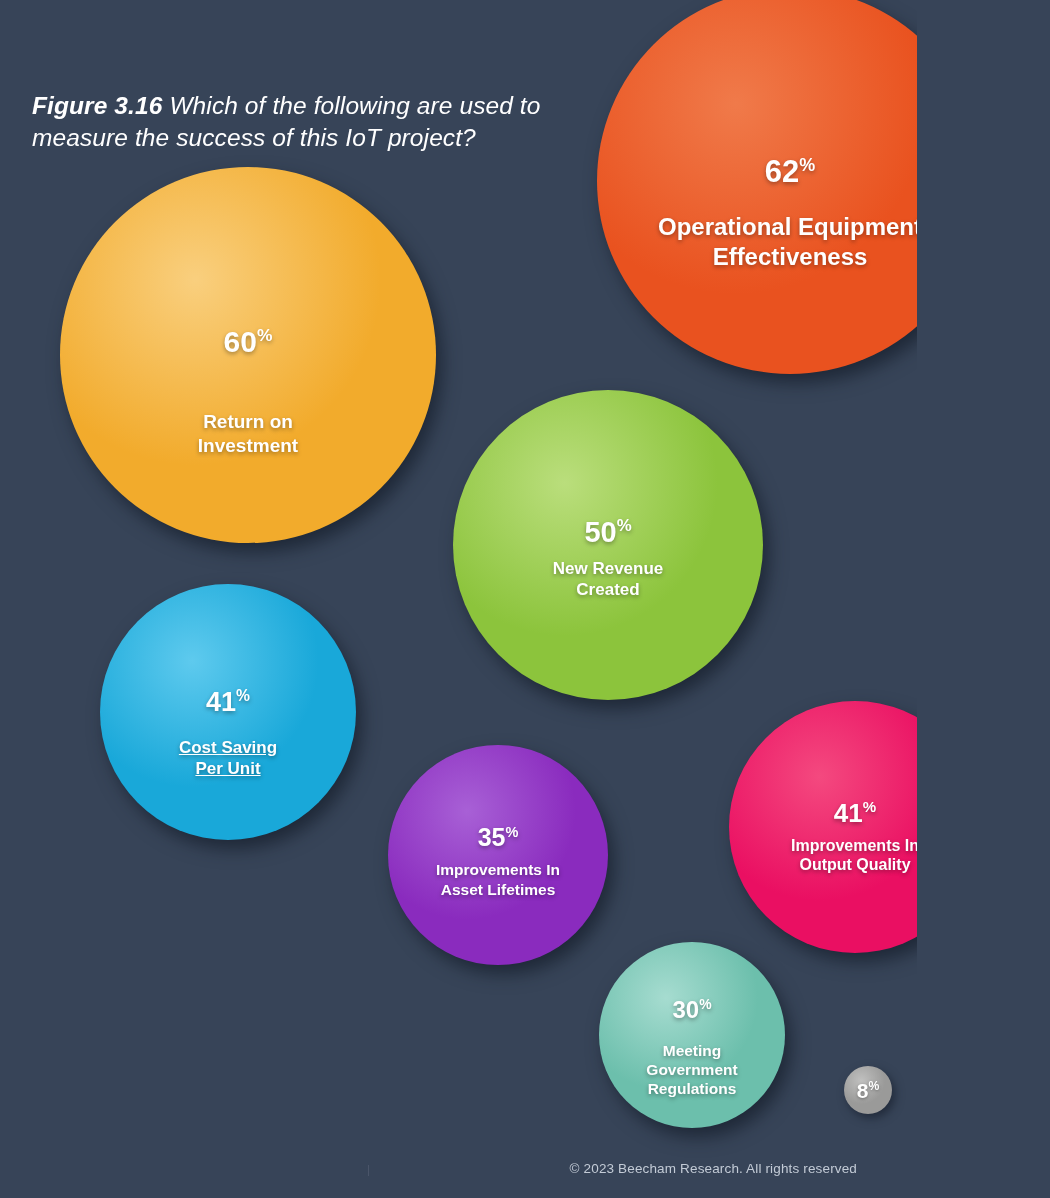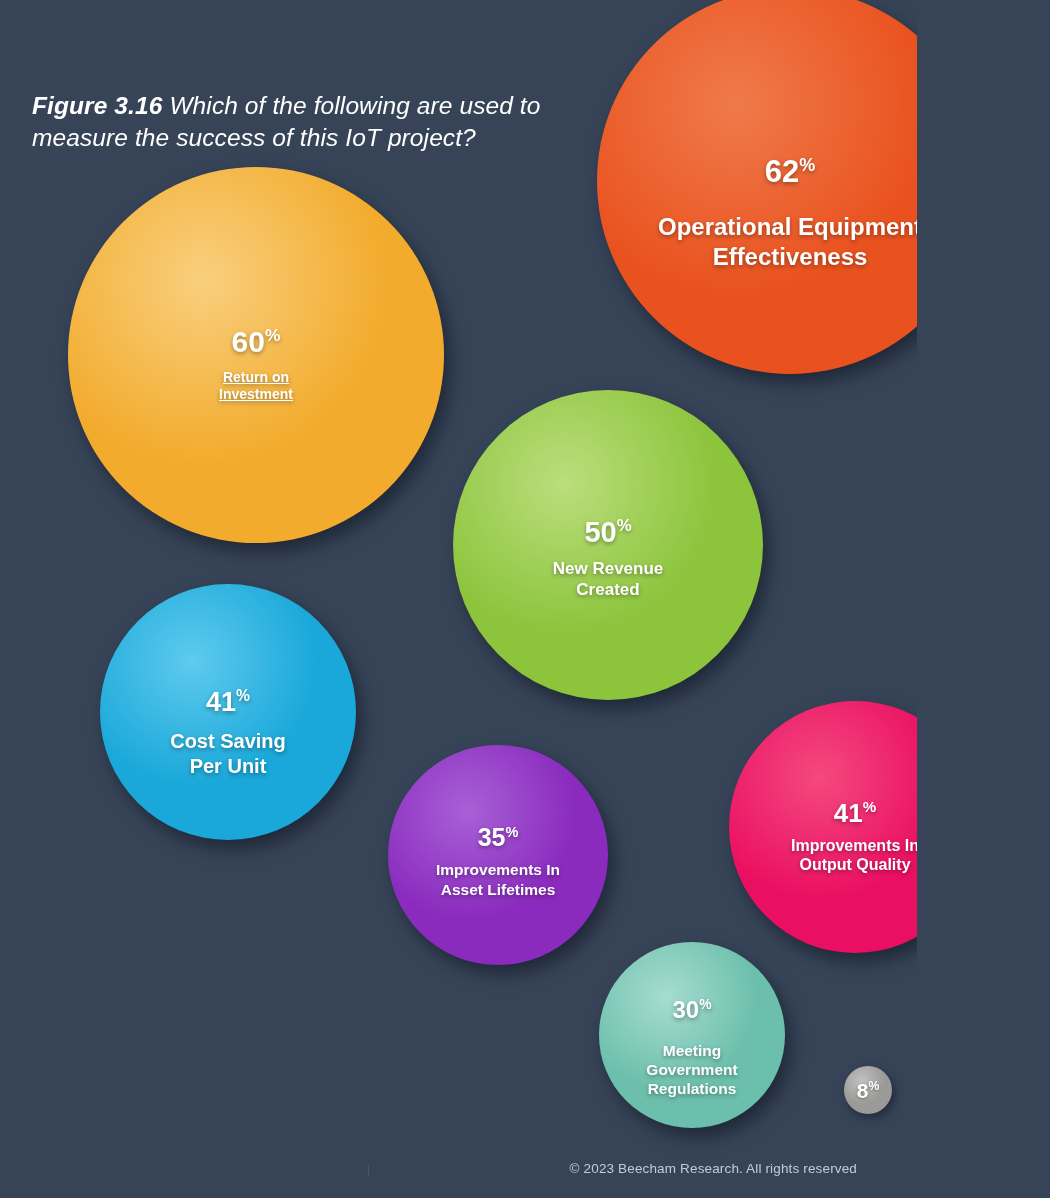--- a/index.html
+++ b/index.html
@@ -67,31 +67,31 @@
     line-height: 1.24;
     white-space: pre-line;
     text-shadow: 0 2px 4px rgba(0,0,0,0.35);
   }
 
   
   #b-oee    { left: 597px;  top: -12px;  width: 386px; height: 386px; padding-top: 168px; }
   #b-oee .pct { font-size: 31px; }
   #b-oee .lbl { font-size: 24px; margin-top: 25px; }
 
-  #b-roi    { left: 68px;   top: 167px;  width: 376px; height: 376px; padding-top: 160px; }
+  #b-roi    { left: 60px;   top: 167px;  width: 376px; height: 376px; padding-top: 160px; gap: 41px; }
   #b-roi .pct { font-size: 30px; }
-  #b-roi .lbl { font-size: 14px; margin-top: 12px; text-decoration: underline; }
+  #b-roi .lbl { font-size: 19px; margin-top: 12px; }
 
   #b-rev    { left: 453px;  top: 390px;  width: 310px; height: 310px; padding-top: 128px; }
   #b-rev .pct { font-size: 29px; }
   #b-rev .lbl { font-size: 17px; margin-top: 11px; }
 
   #b-cost   { left: 100px;  top: 584px;  width: 256px; height: 256px; padding-top: 104px; }
   #b-cost .pct { font-size: 27px; }
-  #b-cost .lbl { font-size: 20px; margin-top: 13px; }
+  #b-cost .lbl { font-size: 17px; margin-top: 21px; text-decoration: underline; }
 
   #b-qual   { left: 729px;  top: 701px;  width: 252px; height: 252px; padding-top: 98px; }
   #b-qual .pct { font-size: 26px; }
   #b-qual .lbl { font-size: 16px; margin-top: 10px; }
 
   #b-asset  { left: 388px;  top: 745px;  width: 220px; height: 220px; padding-top: 80px; }
   #b-asset .pct { font-size: 25px; }
   #b-asset .lbl { font-size: 15.5px; margin-top: 10px; }
 
   #b-reg    { left: 599px;  top: 942px;  width: 186px; height: 186px; padding-top: 56px; gap: 11px; }

